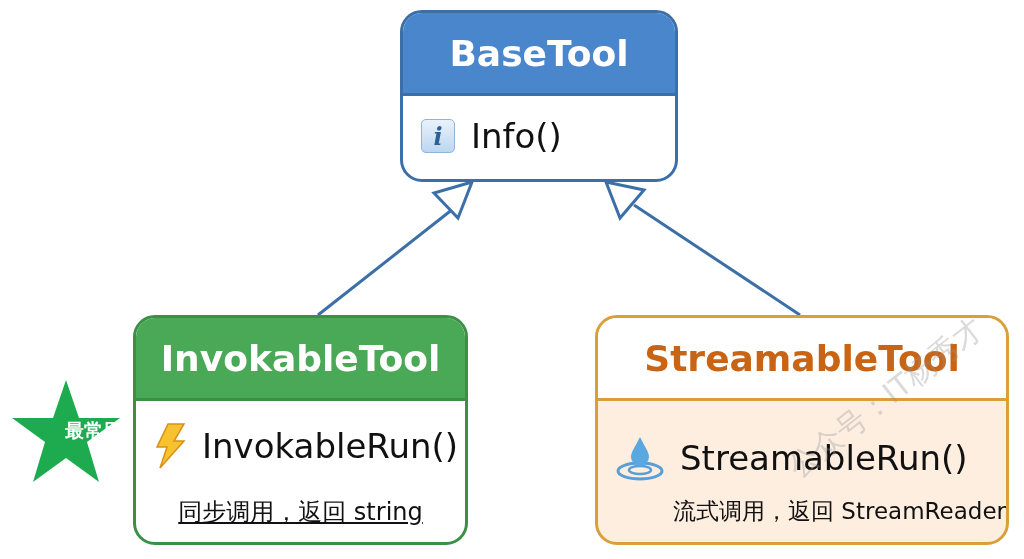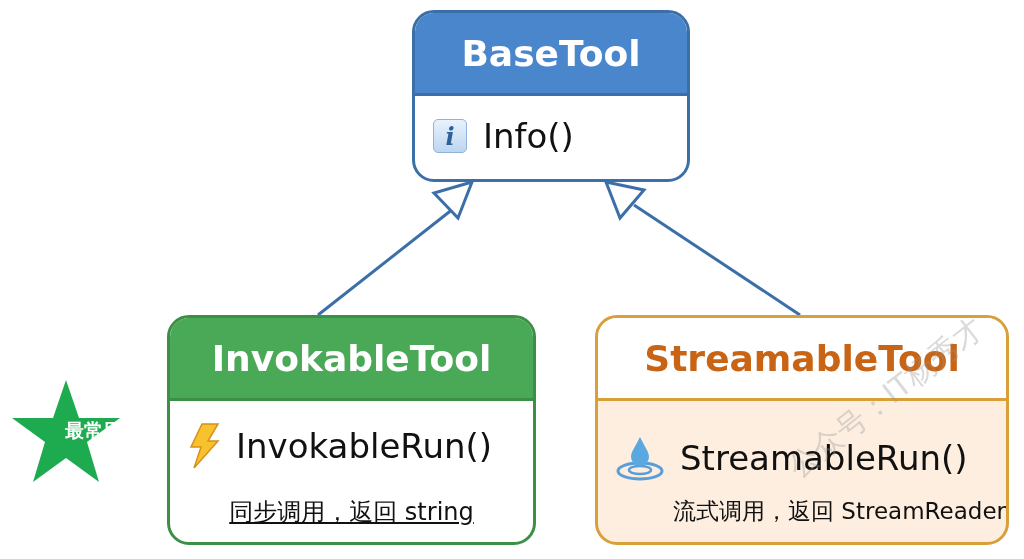--- a/index.html
+++ b/index.html
@@ -9,24 +9,24 @@
   }
   .box {
     position: absolute; box-sizing: border-box; border-radius: 22px; overflow: hidden;
     border: 3px solid; background: #fff;
   }
   .box .head {
     display: flex; align-items: center; justify-content: center;
     font-weight: bold; font-size: 36px; box-sizing: border-box;
   }
   .box .body { position: relative; }
-  #base { left: 400px; top: 10px; width: 278px; height: 172px; border-color: #3c6fa8; margin-left: 12px; }
+  #base { left: 400px; top: 10px; width: 278px; height: 172px; border-color: #3c6fa8; }
   #base .head { height: 83px; background: #4a86cc; color: #fff; border-bottom: 3px solid #3c6fa8; }
   #base .body { height: 80px; }
-  #inv { left: 133px; top: 315px; width: 369px; height: 230px; border-color: #3b8f46; margin-left: 34px; }
+  #inv { left: 133px; top: 315px; width: 335px; height: 230px; border-color: #3b8f46; }
   #inv .head { height: 83px; background: #4aa956; color: #fff; border-bottom: 3px solid #3b8f46; }
   #str { left: 595px; top: 315px; width: 414px; height: 230px; border-color: #d9a03a; background: #fdeee0; }
   #str .head { height: 83px; background: #ffffff; color: #c96414; border-bottom: 3px solid #d9a03a; }
   .method {
     position: absolute; left: 18px; display: flex; align-items: center; gap: 16px;
     font-size: 34px; color: #111;
   }
   .desc {
     position: absolute; left: 0; right: 0; text-align: center; font-size: 24px; color: #111;
   }

